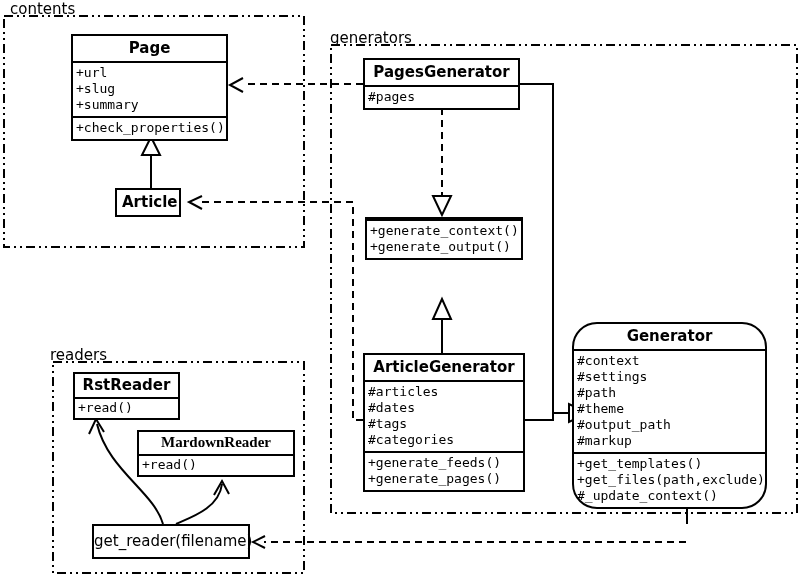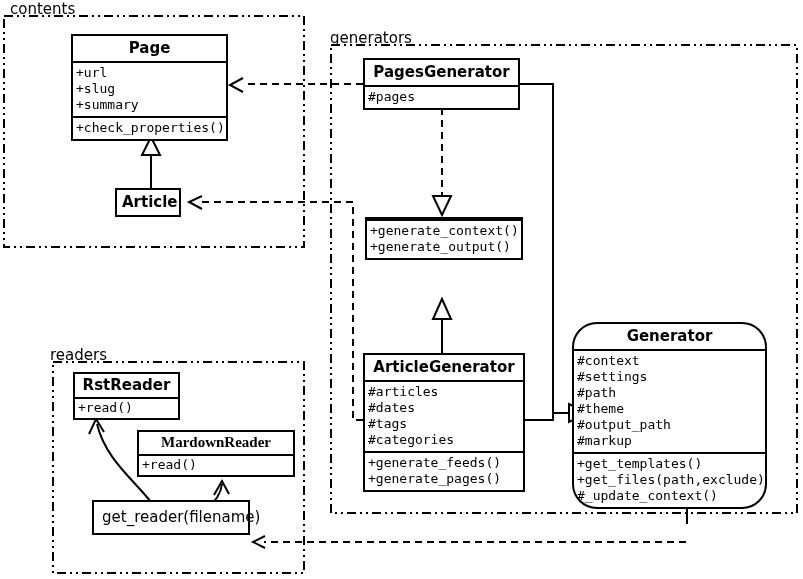--- a/index.html
+++ b/index.html
@@ -152,15 +152,15 @@
     </div>
   </div>
 
   <div class="uml-class" style="left:137px;top:430px;width:158px;">
     <div class="uml-title" style="padding:2px 5px 3px;font-family:Liberation Serif, serif;">MardownReader</div>
     <div class="uml-section" style="padding:1px 3px 2px;">
       <div class="uml-row">+read()</div>
     </div>
   </div>
 
-  <div class="plain-node" style="left:92px;top:500px;width:158px;height:35px;line-height:31px;padding-left:8px;">get_reader(filename)</div>
+  <div class="plain-node" style="left:92px;top:524px;width:158px;height:35px;line-height:31px;">get_reader(filename)</div>
 
 </div>
 
 </body></html>

